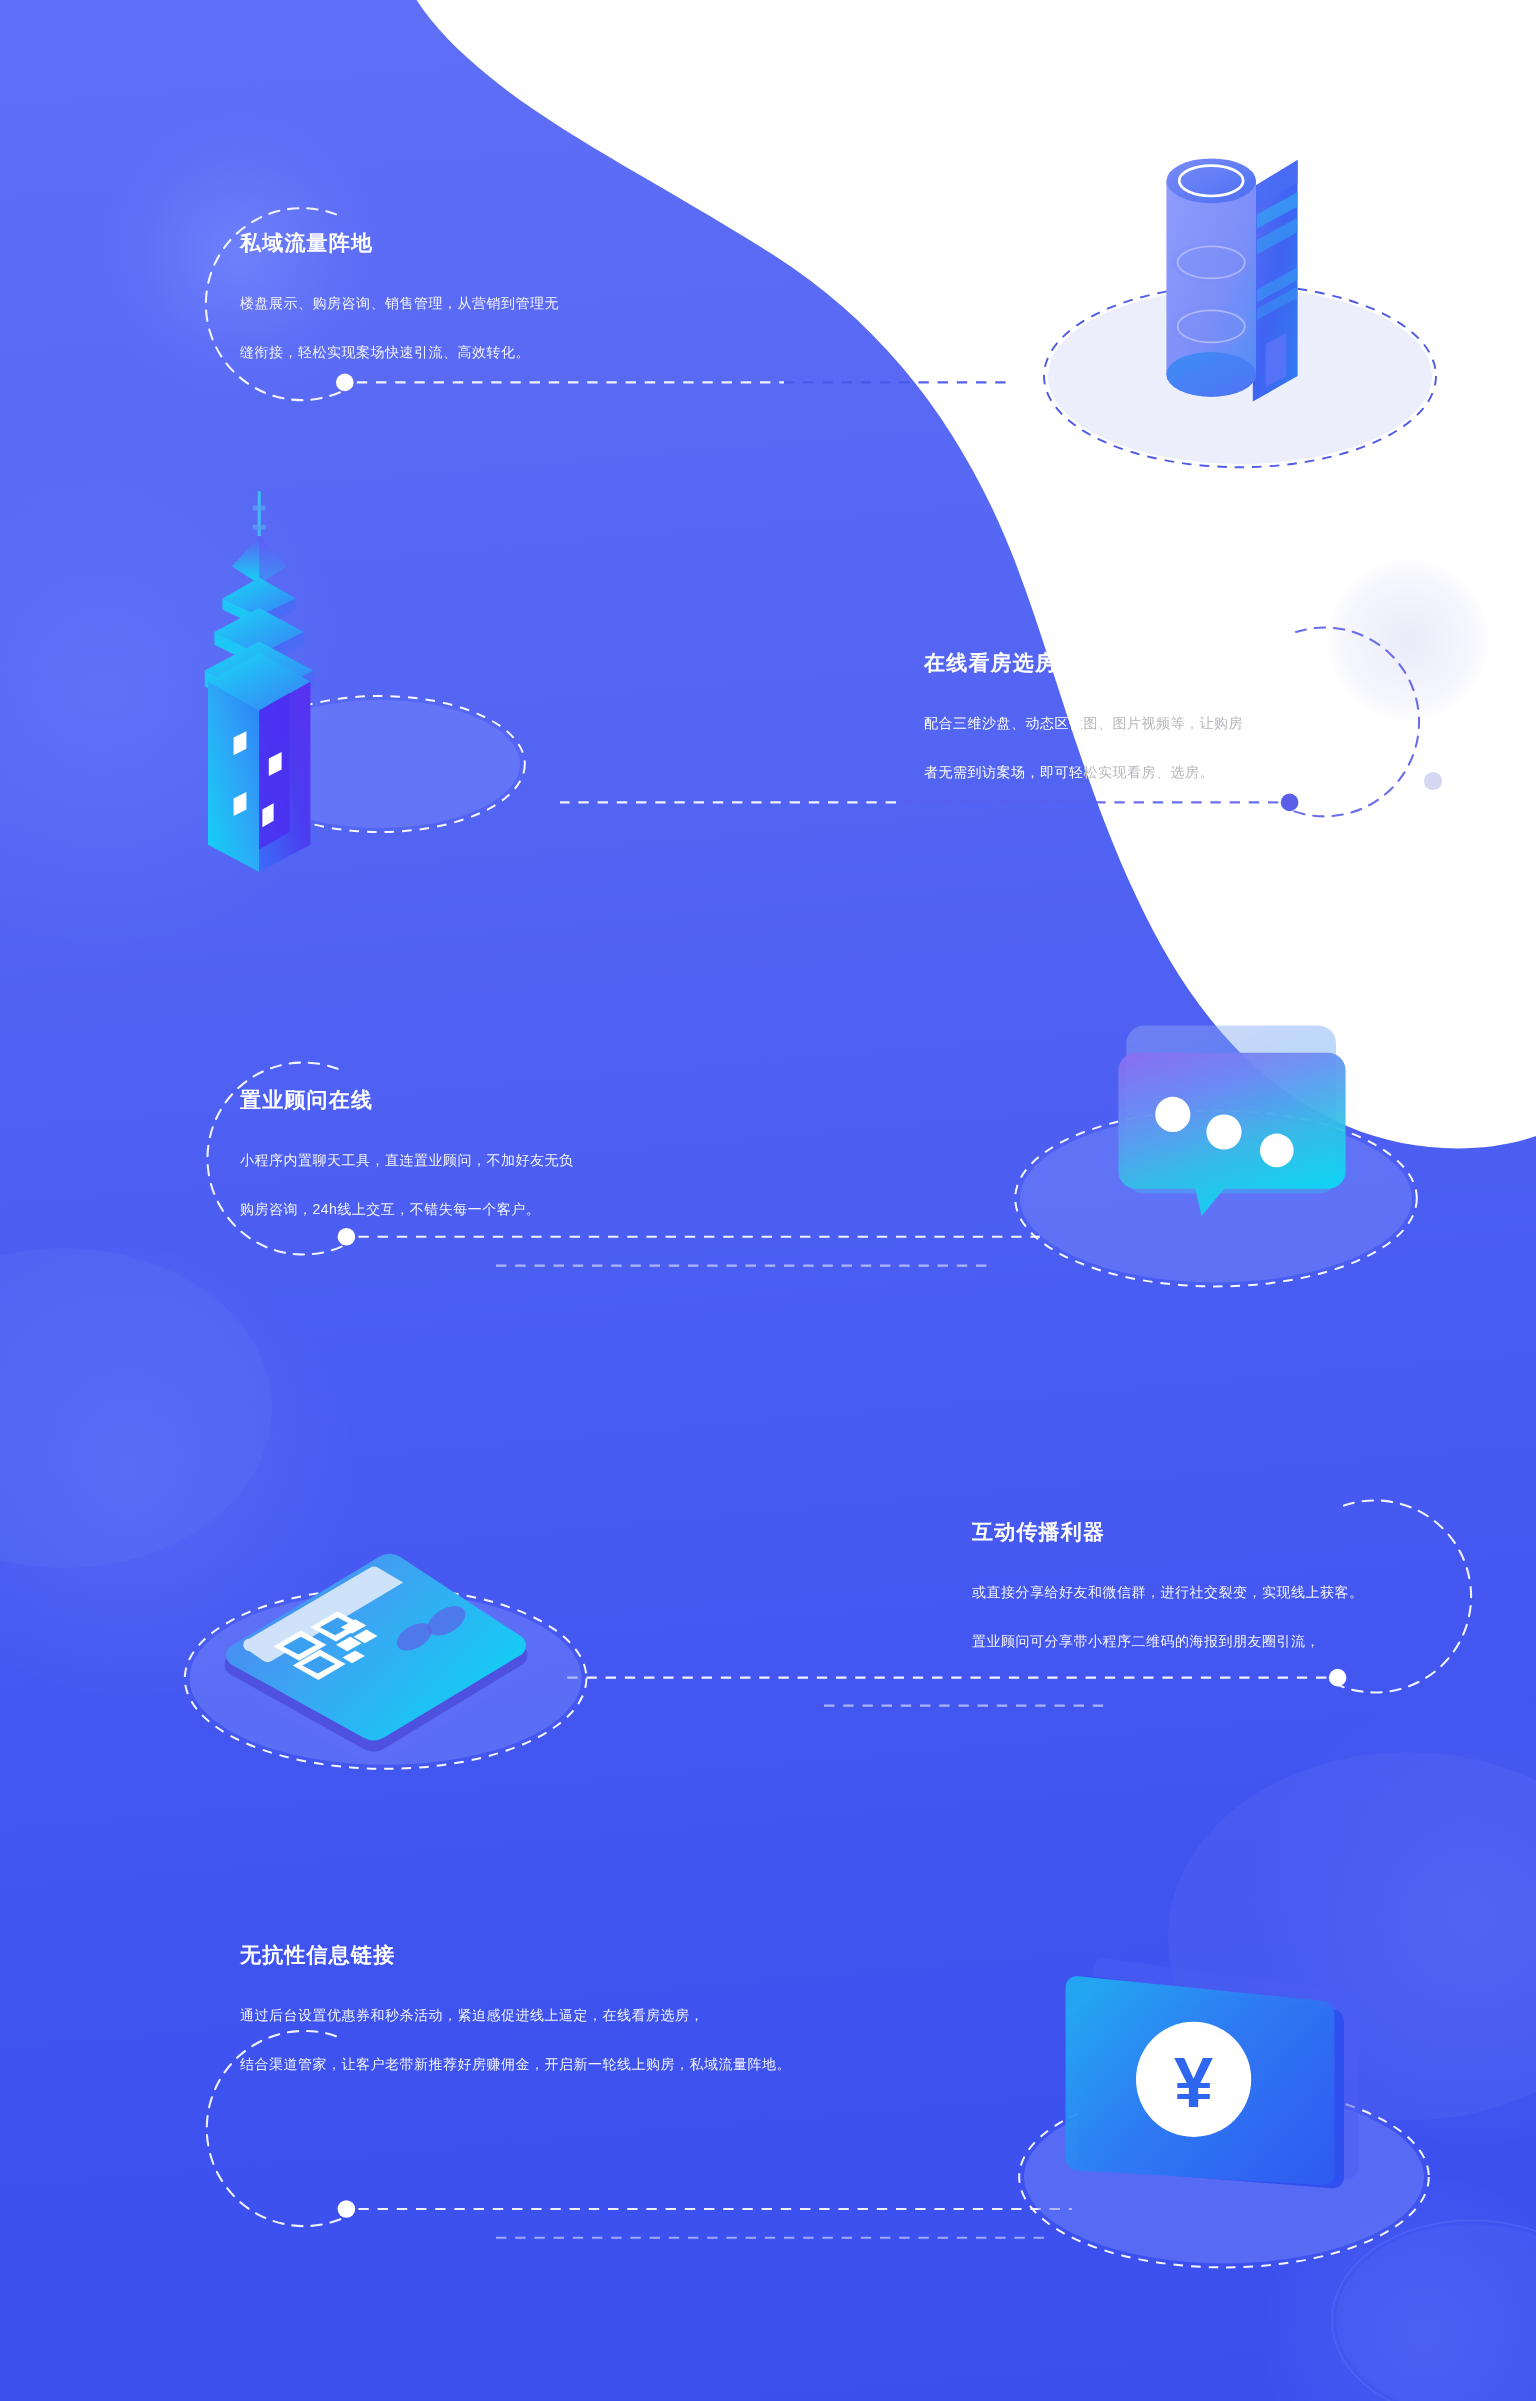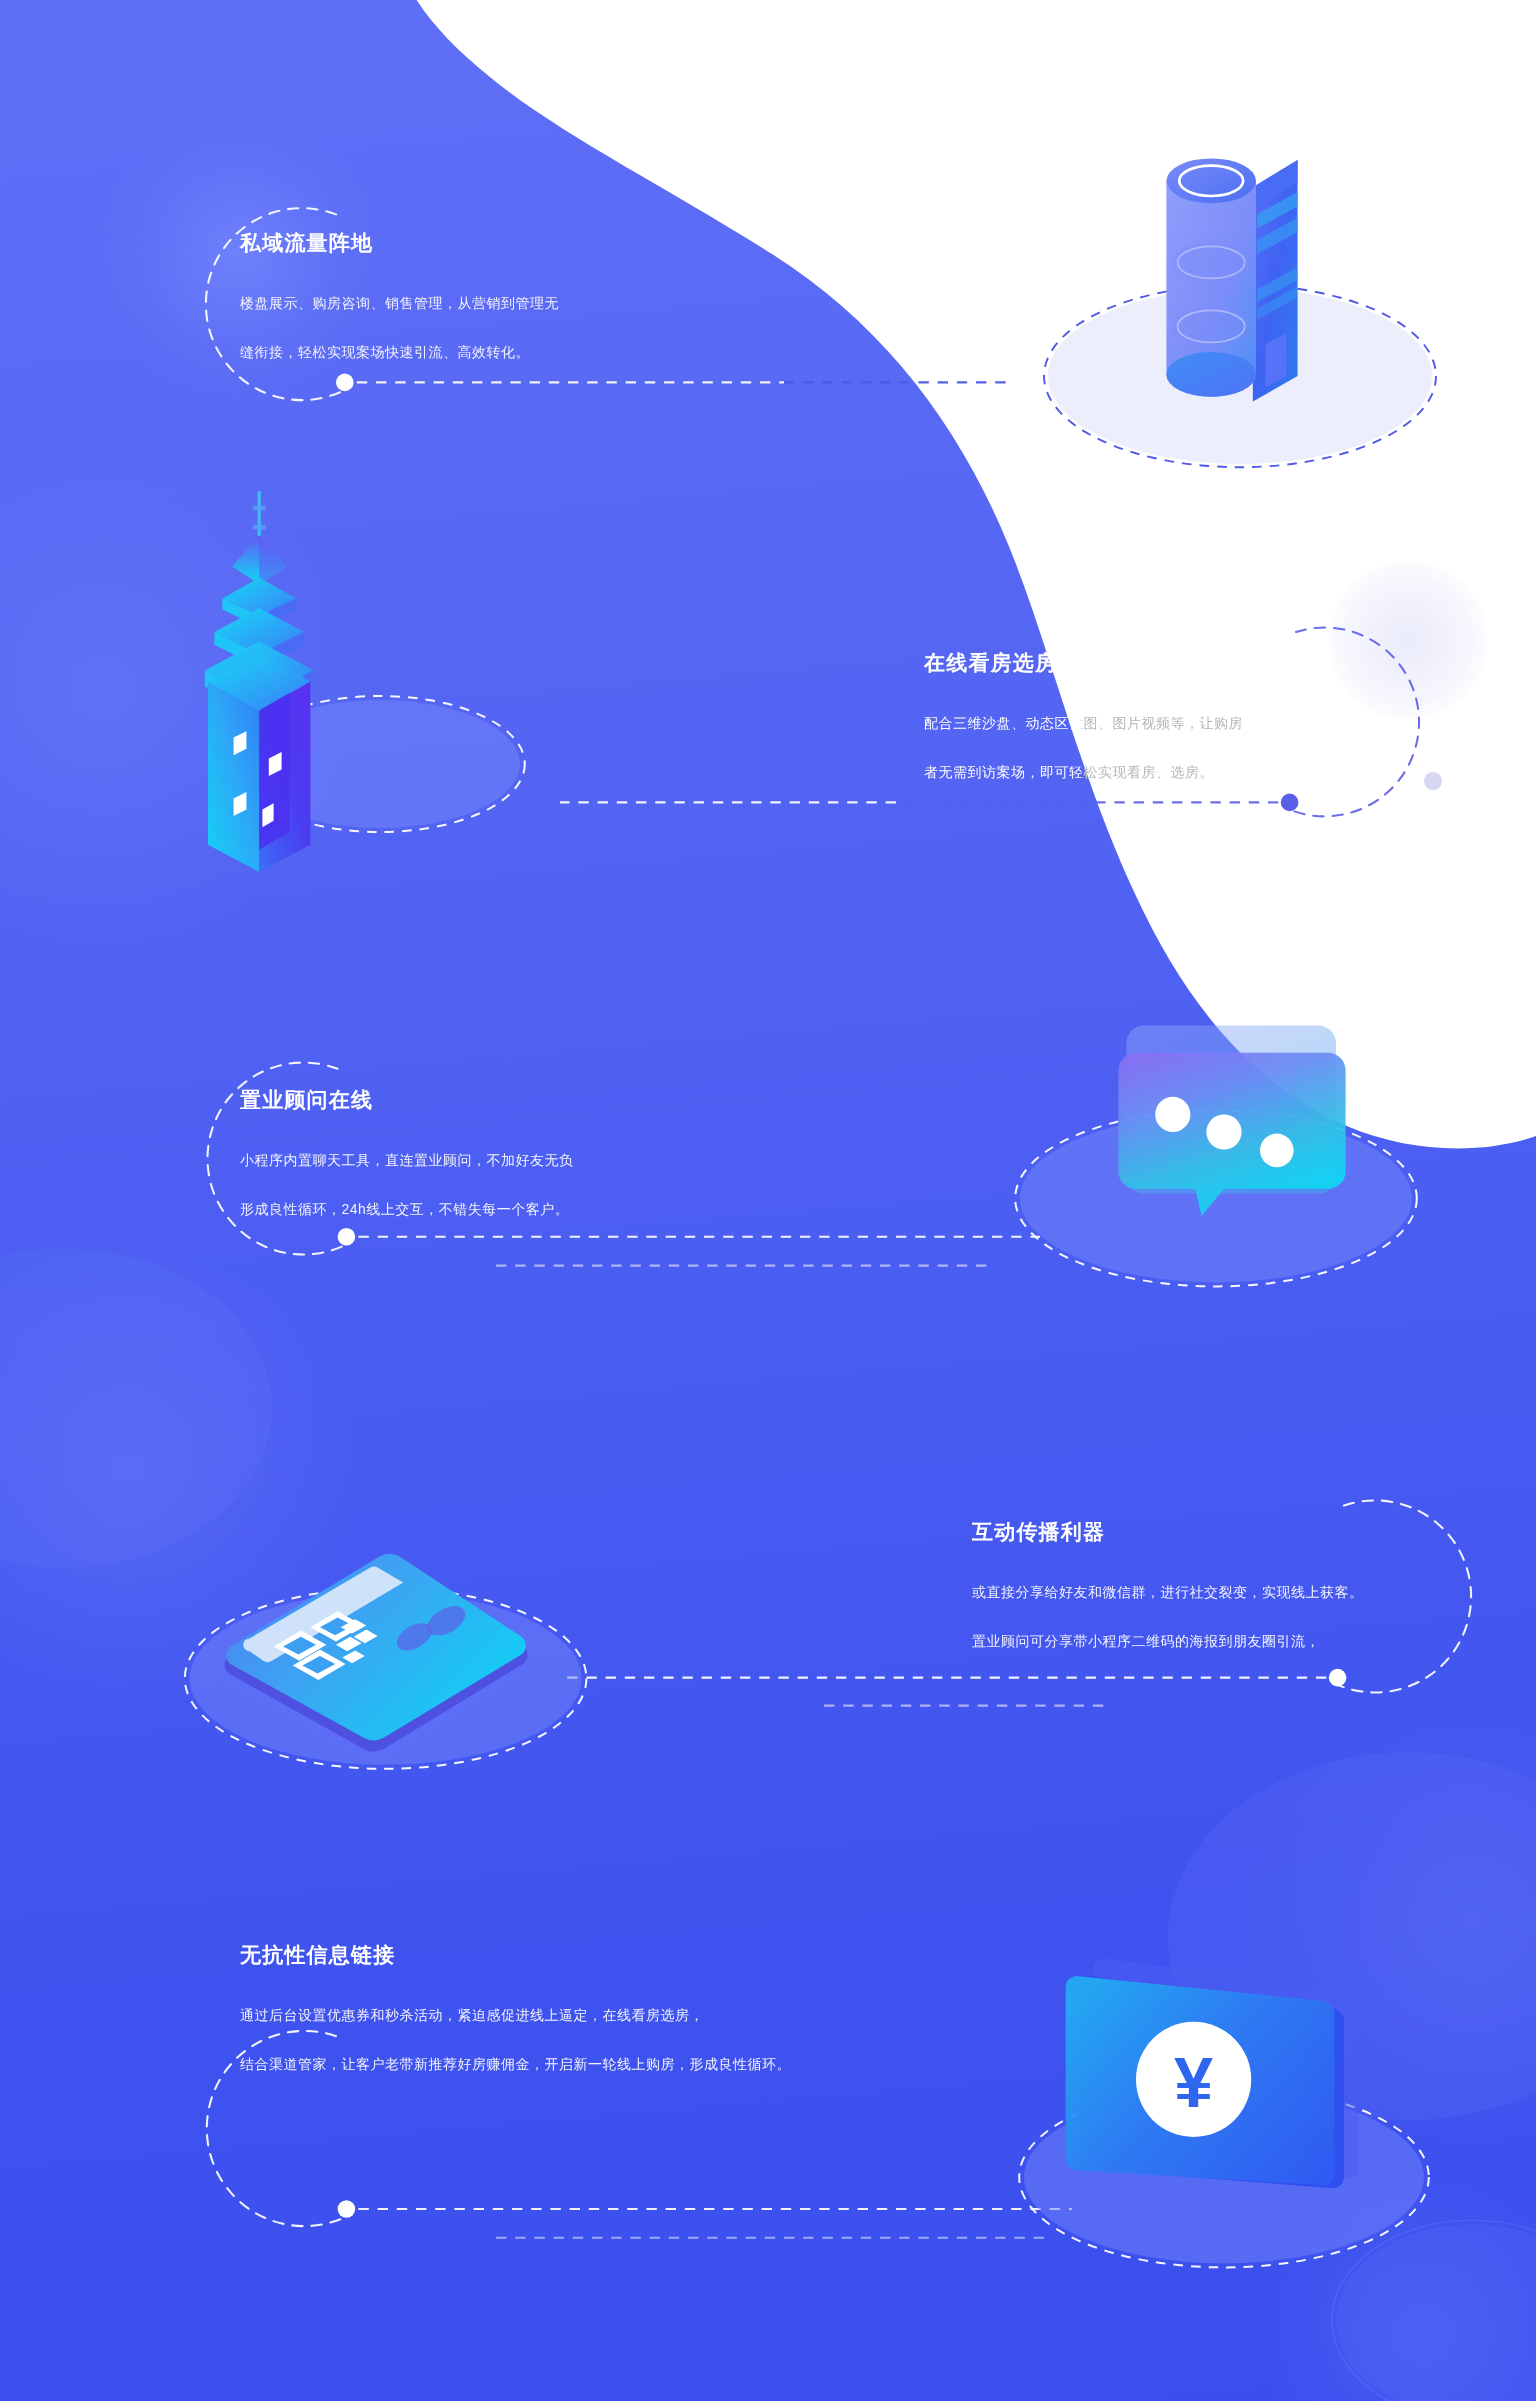--- a/index.html
+++ b/index.html
@@ -235,21 +235,21 @@
     <path d="M202,16 A120,120 0 1 0 212,236" fill="none" stroke="#ffffff" stroke-width="2.6" stroke-dasharray="13 11" stroke-linecap="round" opacity="0.92"></path>
     <circle cx="213" cy="226" r="11" fill="#ffffff"></circle>
     <line x1="228" y1="226" x2="1080" y2="226" stroke="#ffffff" stroke-width="2.6" stroke-dasharray="13 11" opacity="0.92"></line>
     <line x1="400" y1="262" x2="1020" y2="262" stroke="#ffffff" stroke-width="2.6" stroke-dasharray="13 11" opacity="0.55"></line>
   </svg>
 
   <div class="feature txt" style="left:240px; top:1087px;">
     <div class="ftitle">置业顾问在线</div>
     <div class="fdesc">
       <span class="split-line">小程序内置聊天工具，直连置业顾问，不加好友无负</span>
-      <span class="split-line">形成良性循环，24h线上交互，不错失每一个客户。</span>
+      <span class="split-line">购房咨询，24h线上交互，不错失每一个客户。</span>
     </div>
   </div>
 
   <div class="illo" style="left:1016px; top:1008px;">
     <svg width="432" height="336" viewBox="0 0 540 420">
       <defs>
         <linearGradient id="g3front" x1="0" y1="0" x2="0.45" y2="1">
           <stop offset="0%" stop-color="#8c6bf2"></stop>
             <stop offset="35%" stop-color="#6b8df4"></stop>
           <stop offset="70%" stop-color="#35bde6"></stop>
@@ -333,21 +333,21 @@
     <path d="M200,14 A122,122 0 1 0 212,240" fill="none" stroke="#ffffff" stroke-width="2.6" stroke-dasharray="13 11" stroke-linecap="round" opacity="0.92"></path>
     <circle cx="213" cy="230" r="11" fill="#ffffff"></circle>
     <line x1="228" y1="230" x2="1120" y2="230" stroke="#ffffff" stroke-width="2.6" stroke-dasharray="13 11" opacity="0.92"></line>
     <line x1="400" y1="266" x2="1090" y2="266" stroke="#ffffff" stroke-width="2.6" stroke-dasharray="13 11" opacity="0.5"></line>
   </svg>
 
   <div class="feature txt" style="left:240px; top:1942px;">
     <div class="ftitle">无抗性信息链接</div>
     <div class="fdesc">
       <span class="split-line">通过后台设置优惠券和秒杀活动，紧迫感促进线上逼定，在线看房选房，</span>
-      <span class="split-line">结合渠道管家，让客户老带新推荐好房赚佣金，开启新一轮线上购房，形成良性循环。</span>
+      <span class="split-line">结合渠道管家，让客户老带新推荐好房赚佣金，开启新一轮线上购房，私域流量阵地。</span>
     </div>
   </div>
 
   <div class="illo" style="left:1024px; top:1937px;">
     <svg width="448" height="336" viewBox="0 0 560 420">
       <defs>
         <linearGradient id="g5card" x1="0" y1="0.2" x2="1" y2="0.9">
           <stop offset="0%" stop-color="#23a9f2"></stop>
             <stop offset="45%" stop-color="#2e7cf3"></stop>
             <stop offset="100%" stop-color="#2f5cf1"></stop>

